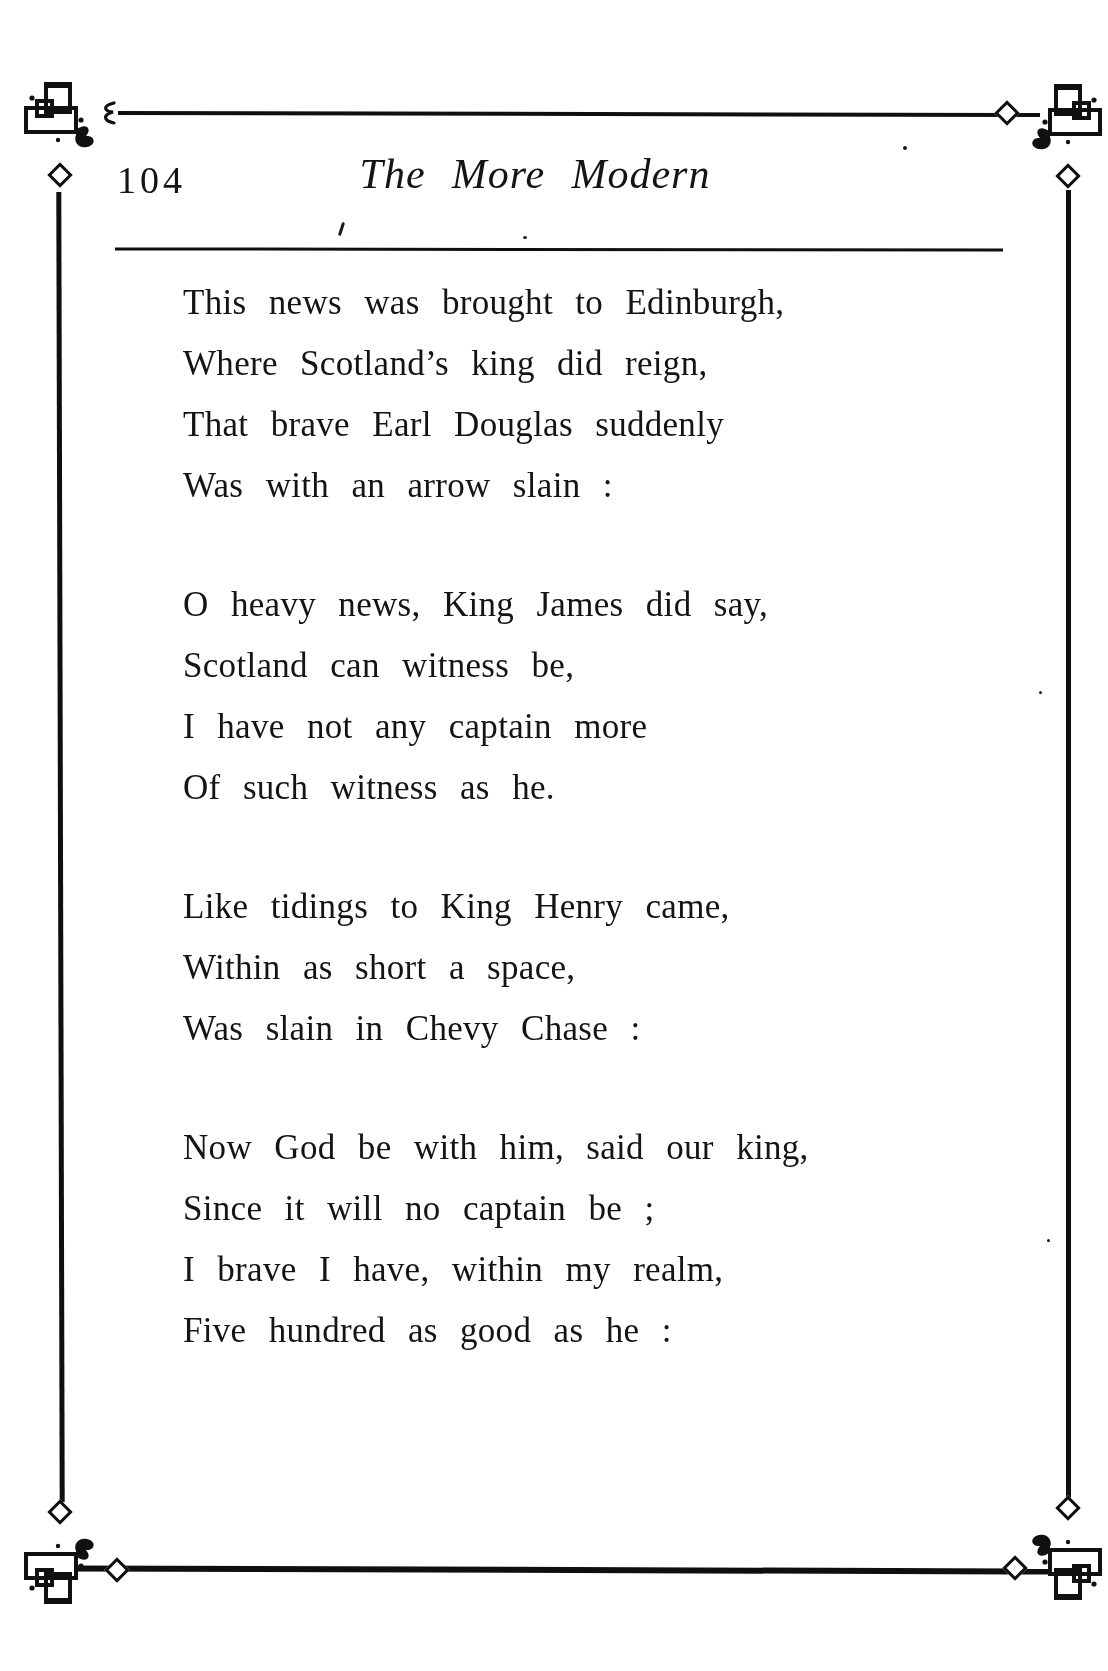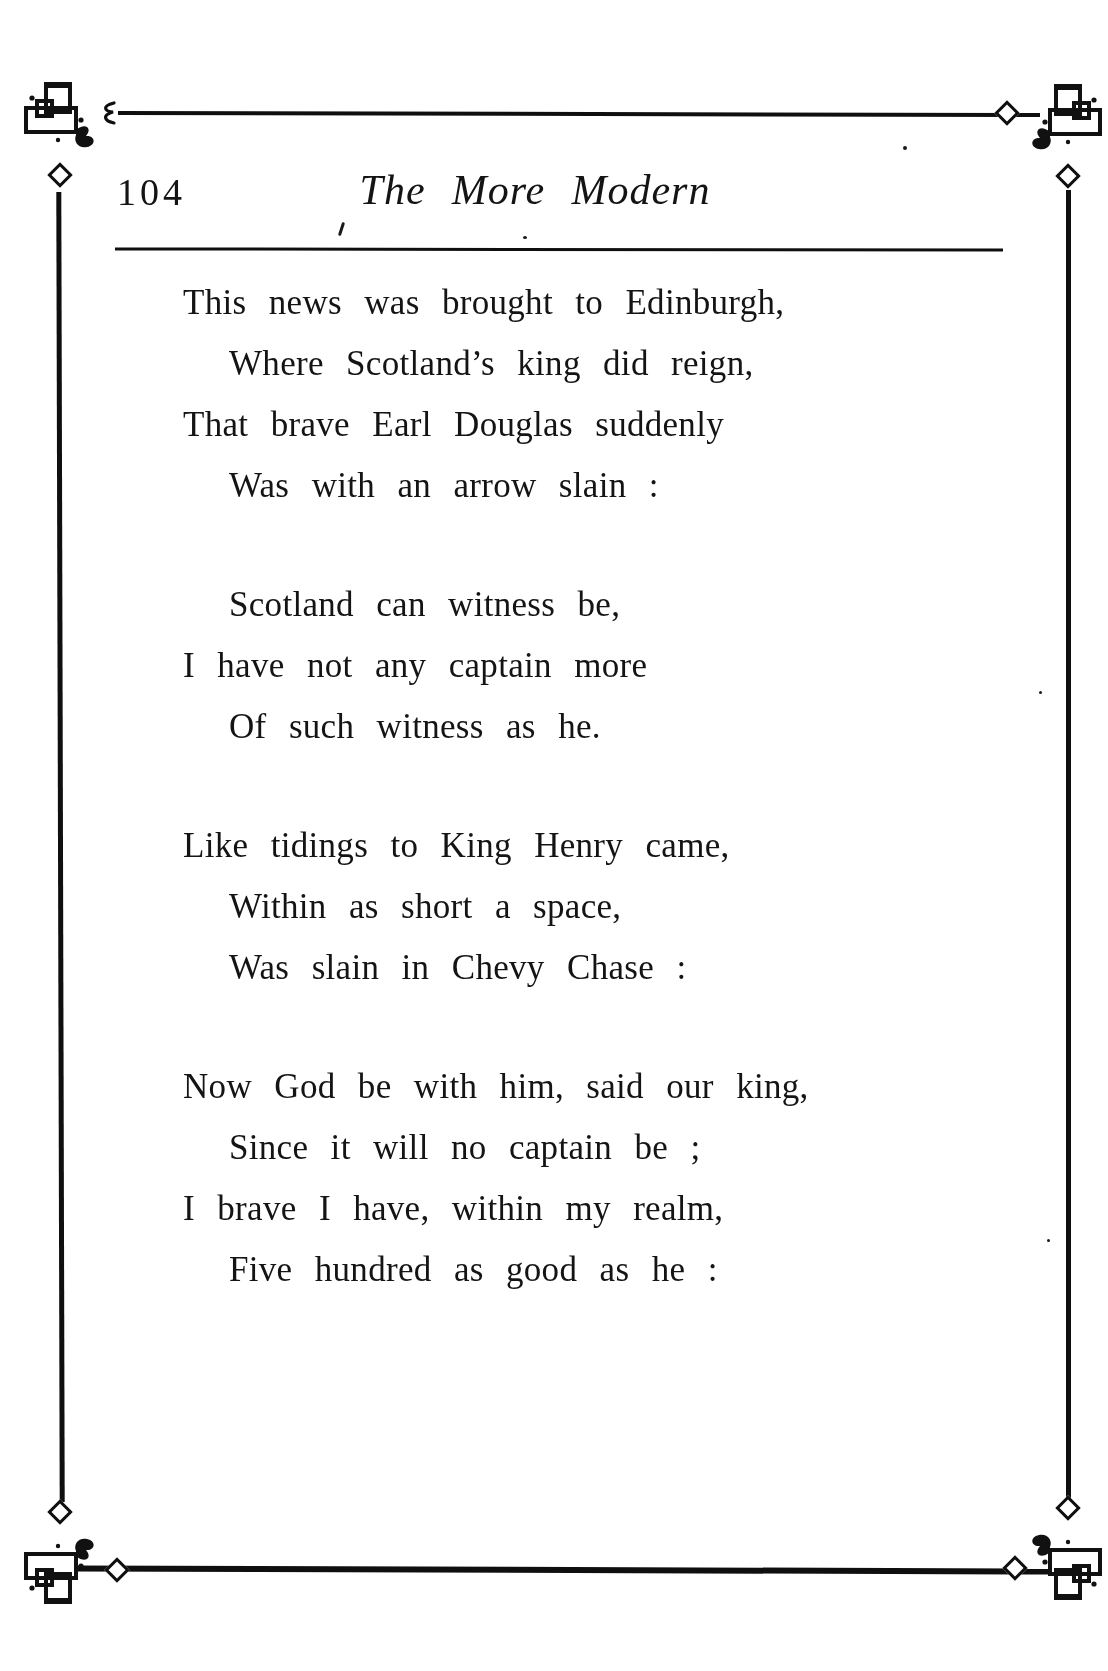--- a/index.html
+++ b/index.html
@@ -38,35 +38,35 @@
   #corner-tl{left:20px;top:78px;}
   #corner-tr{left:1026px;top:80px;transform:scaleX(-1);}
   #corner-bl{left:20px;top:1528px;transform:scaleY(-1);}
   #corner-br{left:1026px;top:1524px;transform:scale(-1,-1);}
 
   #hook-tl{position:absolute;left:96px;top:101px;width:24px;height:24px;}
 
   
   .page-number{
     position:absolute;left:117px;top:158px;
-    font-size:38px;letter-spacing:4px;margin-top:12px;
+    font-size:38px;letter-spacing:4px;
   }
   .running-header{
-    position:absolute;left:115px;top:166px;width:840px;
+    position:absolute;left:115px;top:150px;width:840px;
     text-align:center;font-style:italic;font-size:42px;
     letter-spacing:1px;word-spacing:0.35em;
   }
   .poem{
     position:absolute;left:183px;top:272px;
     font-size:35px;line-height:61px;
     word-spacing:0.38em;letter-spacing:0.3px;
   }
   .stanza{margin:0 0 58px 0;}
   .line{margin:0;white-space:nowrap;}
-  .line.indent{margin-left:46px;}
+  .line.indent{}
 
   
   .speck{position:absolute;background:#1a1a1a;border-radius:50%;}
   #speck-apostrophe{left:340px;top:222px;width:3px;height:14px;border-radius:2px;transform:rotate(18deg);}
   #speck-dot-1{left:903px;top:146px;width:4px;height:4px;}
   #speck-dot-2{left:523px;top:236px;width:4px;height:3px;}
   #speck-dot-3{left:1047px;top:1239px;width:3px;height:3px;}
   #speck-dot-4{left:1039px;top:691px;width:3px;height:3px;}
 </style>
 </head>
@@ -148,20 +148,21 @@
   <div class="b-line" id="header-rule"></div>
 
   <div class="poem">
     <div class="stanza">
       <p class="line">This news was brought to Edinburgh,</p>
       <p class="line indent">Where Scotland’s king did reign,</p>
       <p class="line">That brave Earl Douglas suddenly</p>
       <p class="line indent">Was with an arrow slain :</p>
     </div>
     <div class="stanza">
+      <p class="line">O heavy news, King James did say,</p>
       <p class="line indent">Scotland can witness be,</p>
       <p class="line">I have not any captain more</p>
       <p class="line indent">Of such witness as he.</p>
     </div>
     <div class="stanza">
       <p class="line">Like tidings to King Henry came,</p>
       <p class="line indent">Within as short a space,</p>
       <p class="line indent">Was slain in Chevy Chase :</p>
     </div>
     <div class="stanza">

